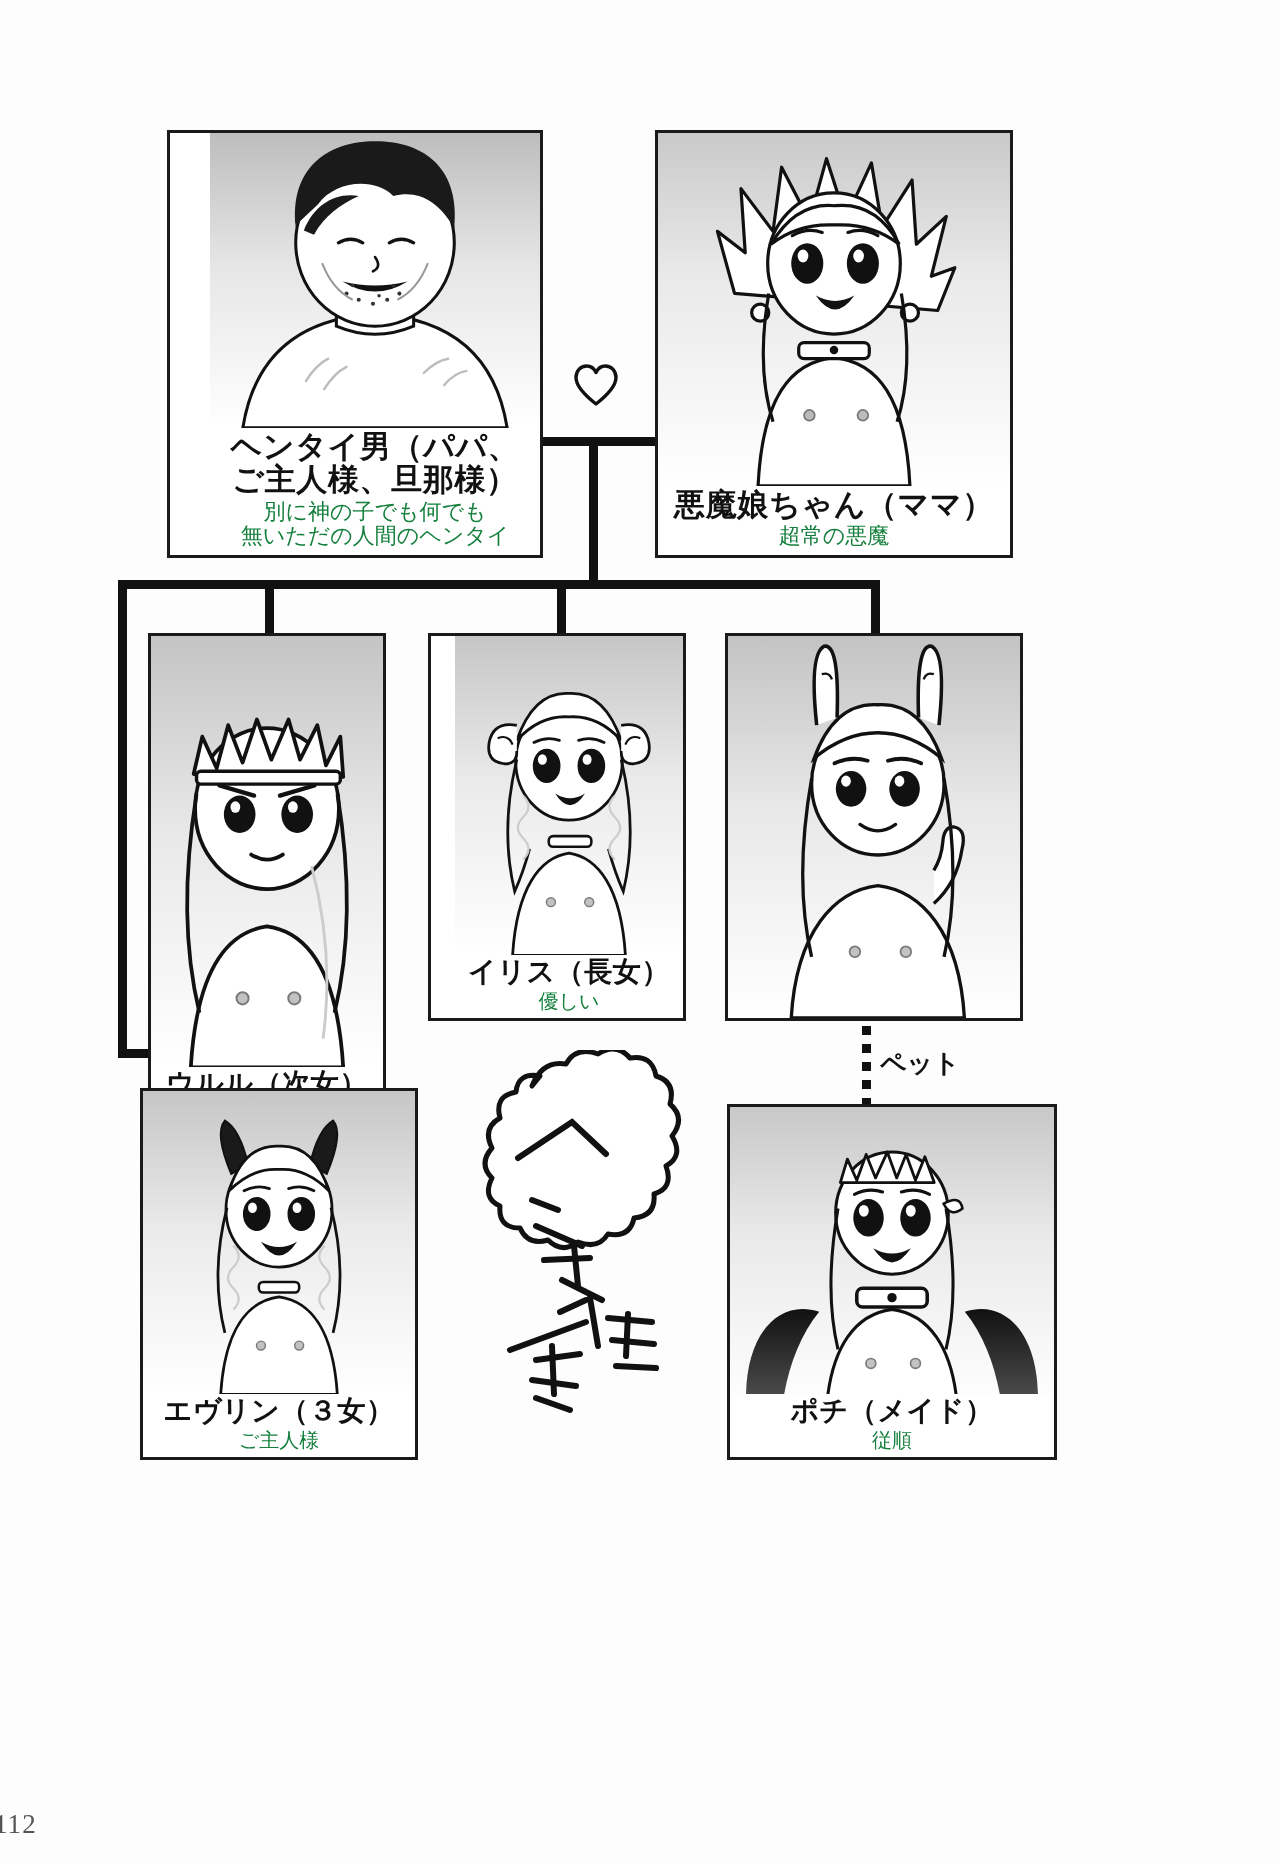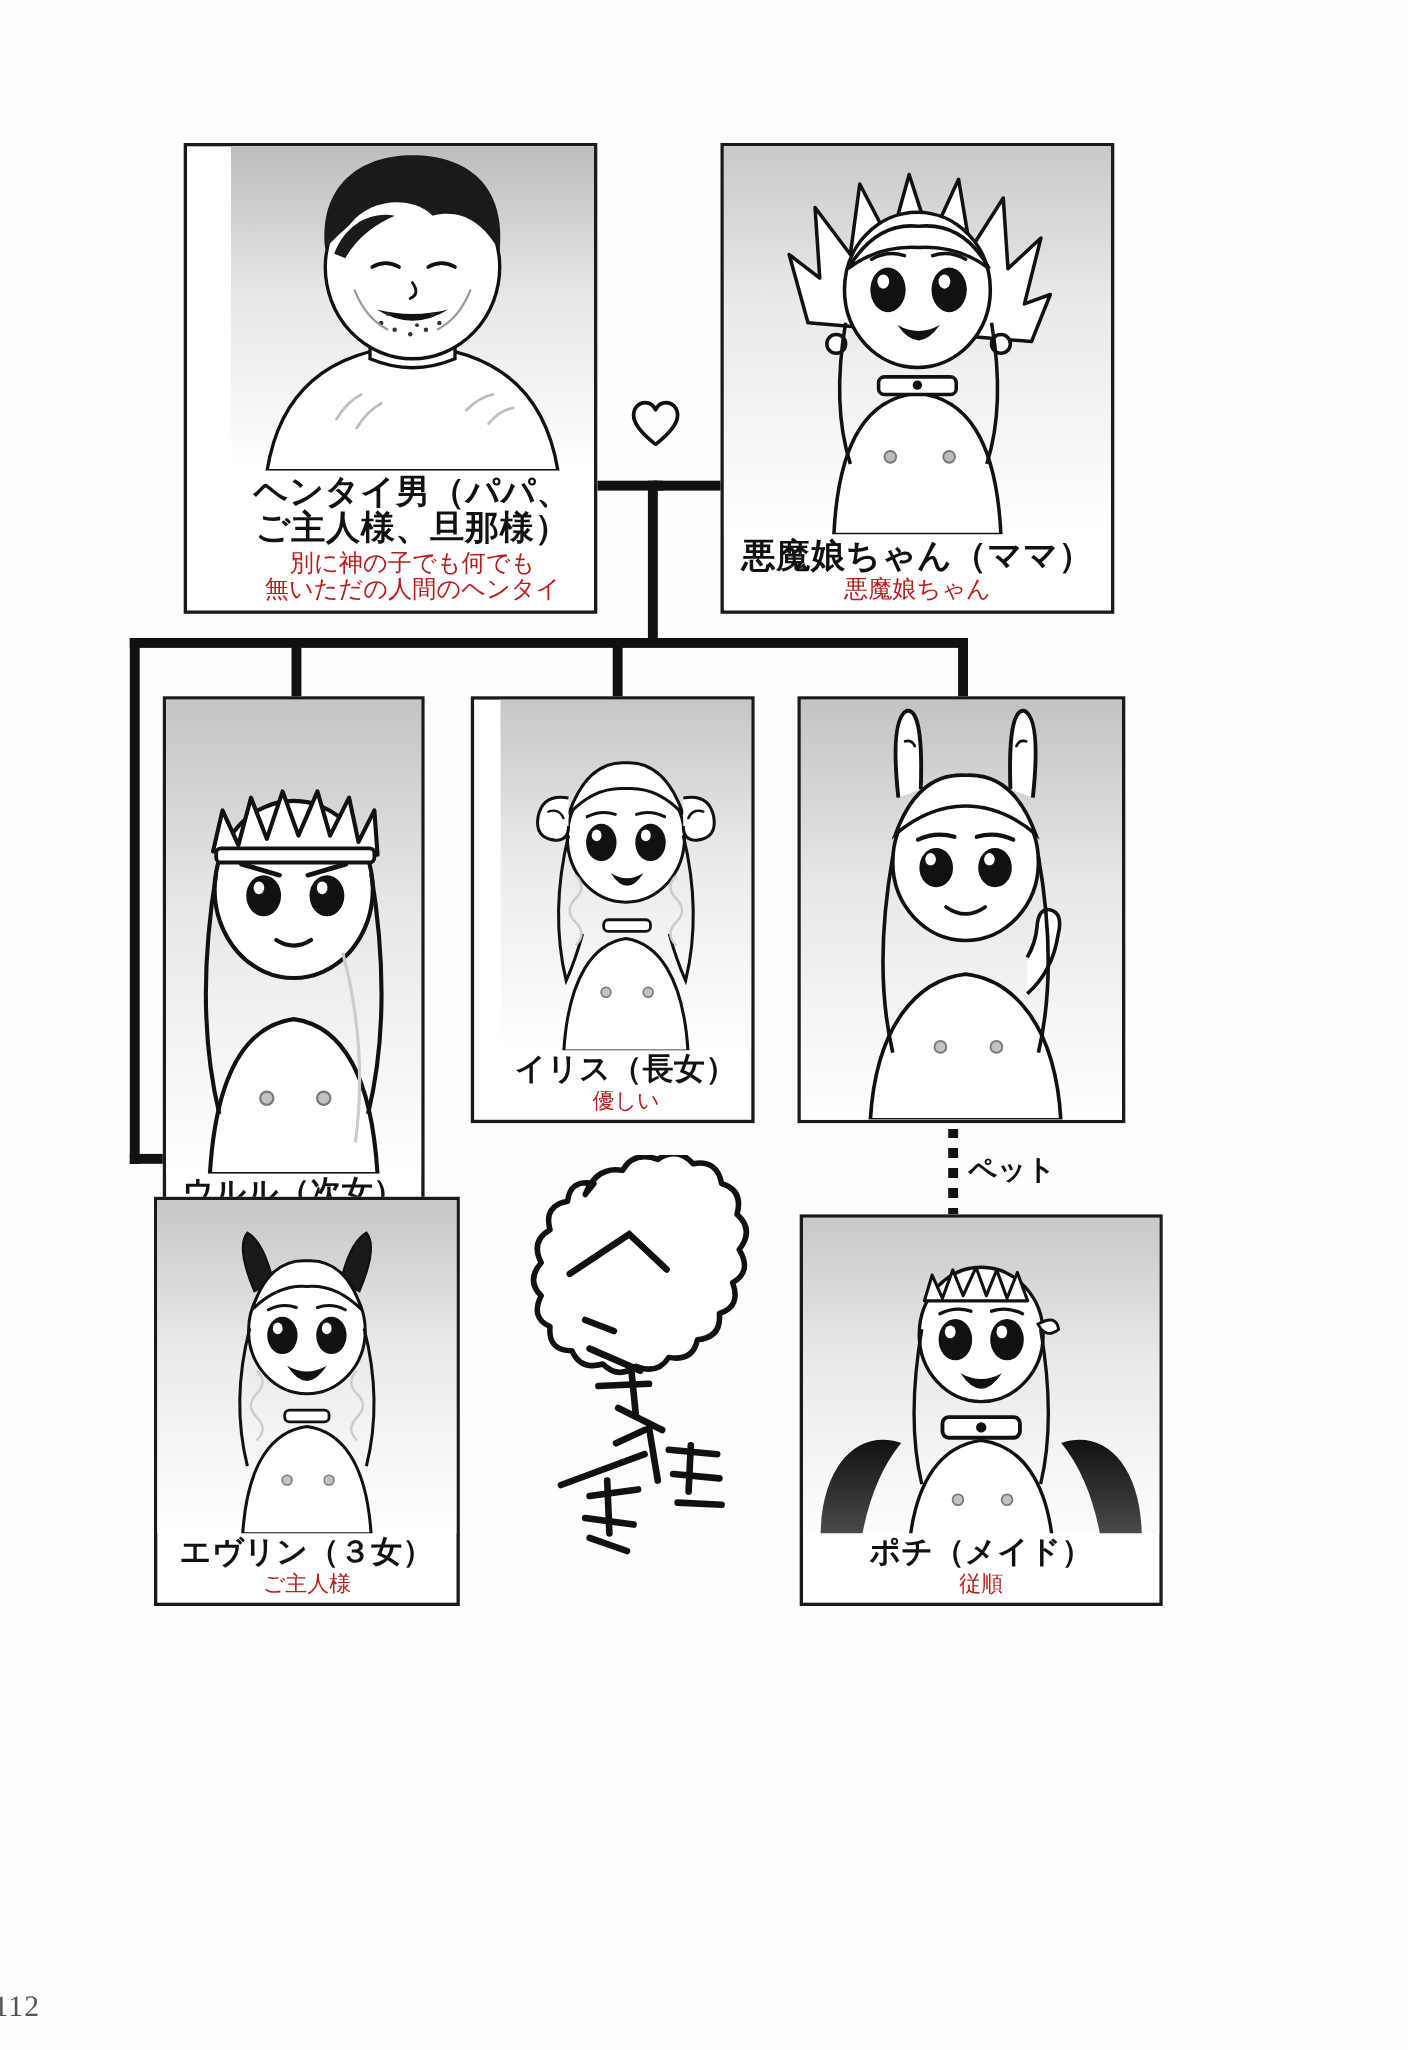--- a/index.html
+++ b/index.html
@@ -60,21 +60,21 @@
   .cname {
     font-weight: bold;
     letter-spacing: 0.02em;
     line-height: 1.08;
     color: #111;
     white-space: pre-line;
   }
   .cdesc {
     font-weight: normal;
     line-height: 1.12;
-    color: #b91c1c;
+    color: #15803d;
     white-space: pre-line;
   }
 
   
   .big .cname { font-size: 31px; }
   .big .cdesc { font-size: 22px; margin-top: 3px; }
   .mid .cname { font-size: 28px; }
   .mid .cdesc { font-size: 20px; margin-top: 2px; }
 
   
@@ -250,21 +250,21 @@
 
         <circle cx="156" cy="264" r="5" fill="#bbb" stroke="#777" stroke-width="1.6"></circle>
         <circle cx="206" cy="264" r="5" fill="#bbb" stroke="#777" stroke-width="1.6"></circle>
 
         <path d="M118 150 q-12 70 4 120" fill="none" stroke="#111" stroke-width="3"></path>
         <path d="M242 150 q12 70 -4 120" fill="none" stroke="#111" stroke-width="3"></path>
       </svg>
     </div>
     <div class="namebar">
       <div class="cname">悪魔娘ちゃん（ママ）</div>
-      <div class="cdesc">悪魔娘ちゃん</div>
+      <div class="cdesc">超常の悪魔</div>
     </div>
   </div>
 
   <div class="card mid" style="left:148px; top:633px; width:238px; height:500px;">
     <div class="portrait dark">
       <svg viewBox="0 0 238 300" preserveAspectRatio="xMidYMid slice" xmlns="http://www.w3.org/2000/svg">
         <defs>
           <linearGradient id="pg3" x1="0" y1="0" x2="0" y2="1">
             <stop offset="0%" stop-color="#c4c4c4"></stop>
             <stop offset="45%" stop-color="#e8e8e8"></stop>

